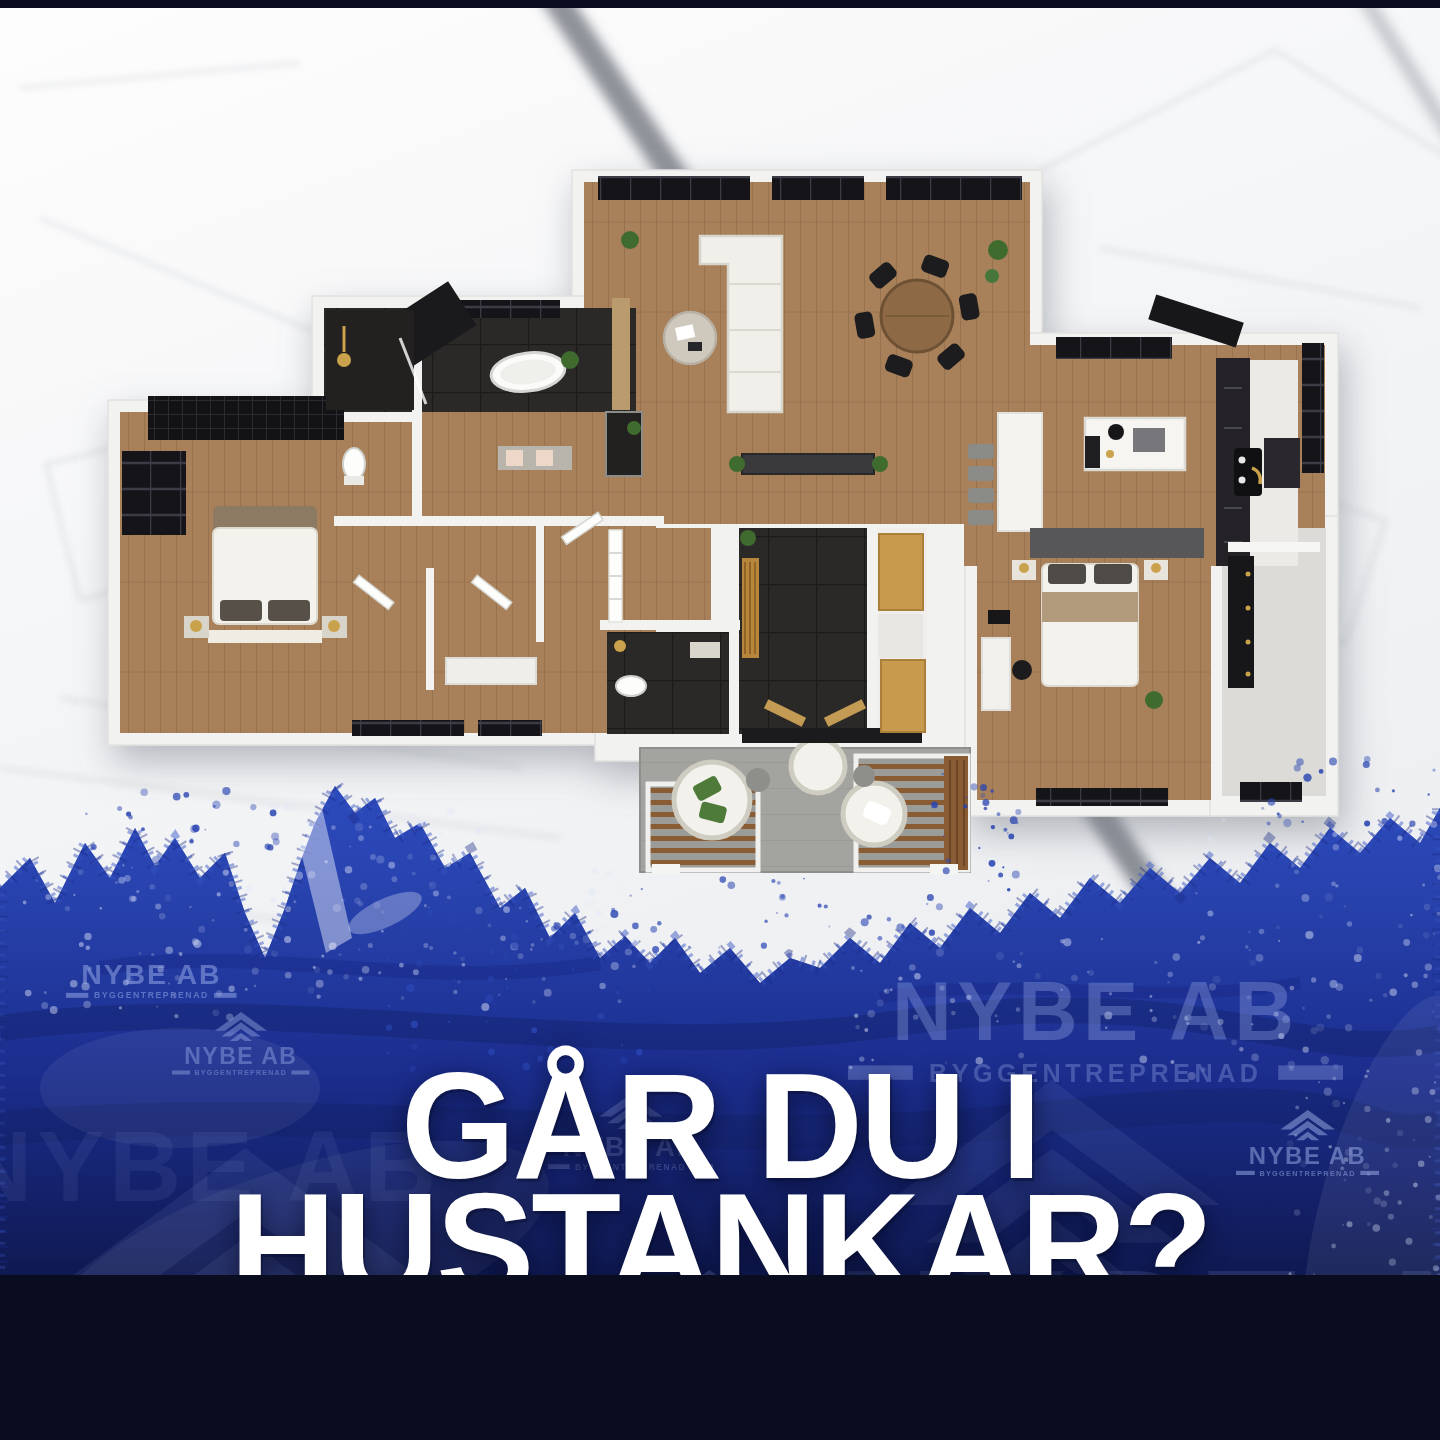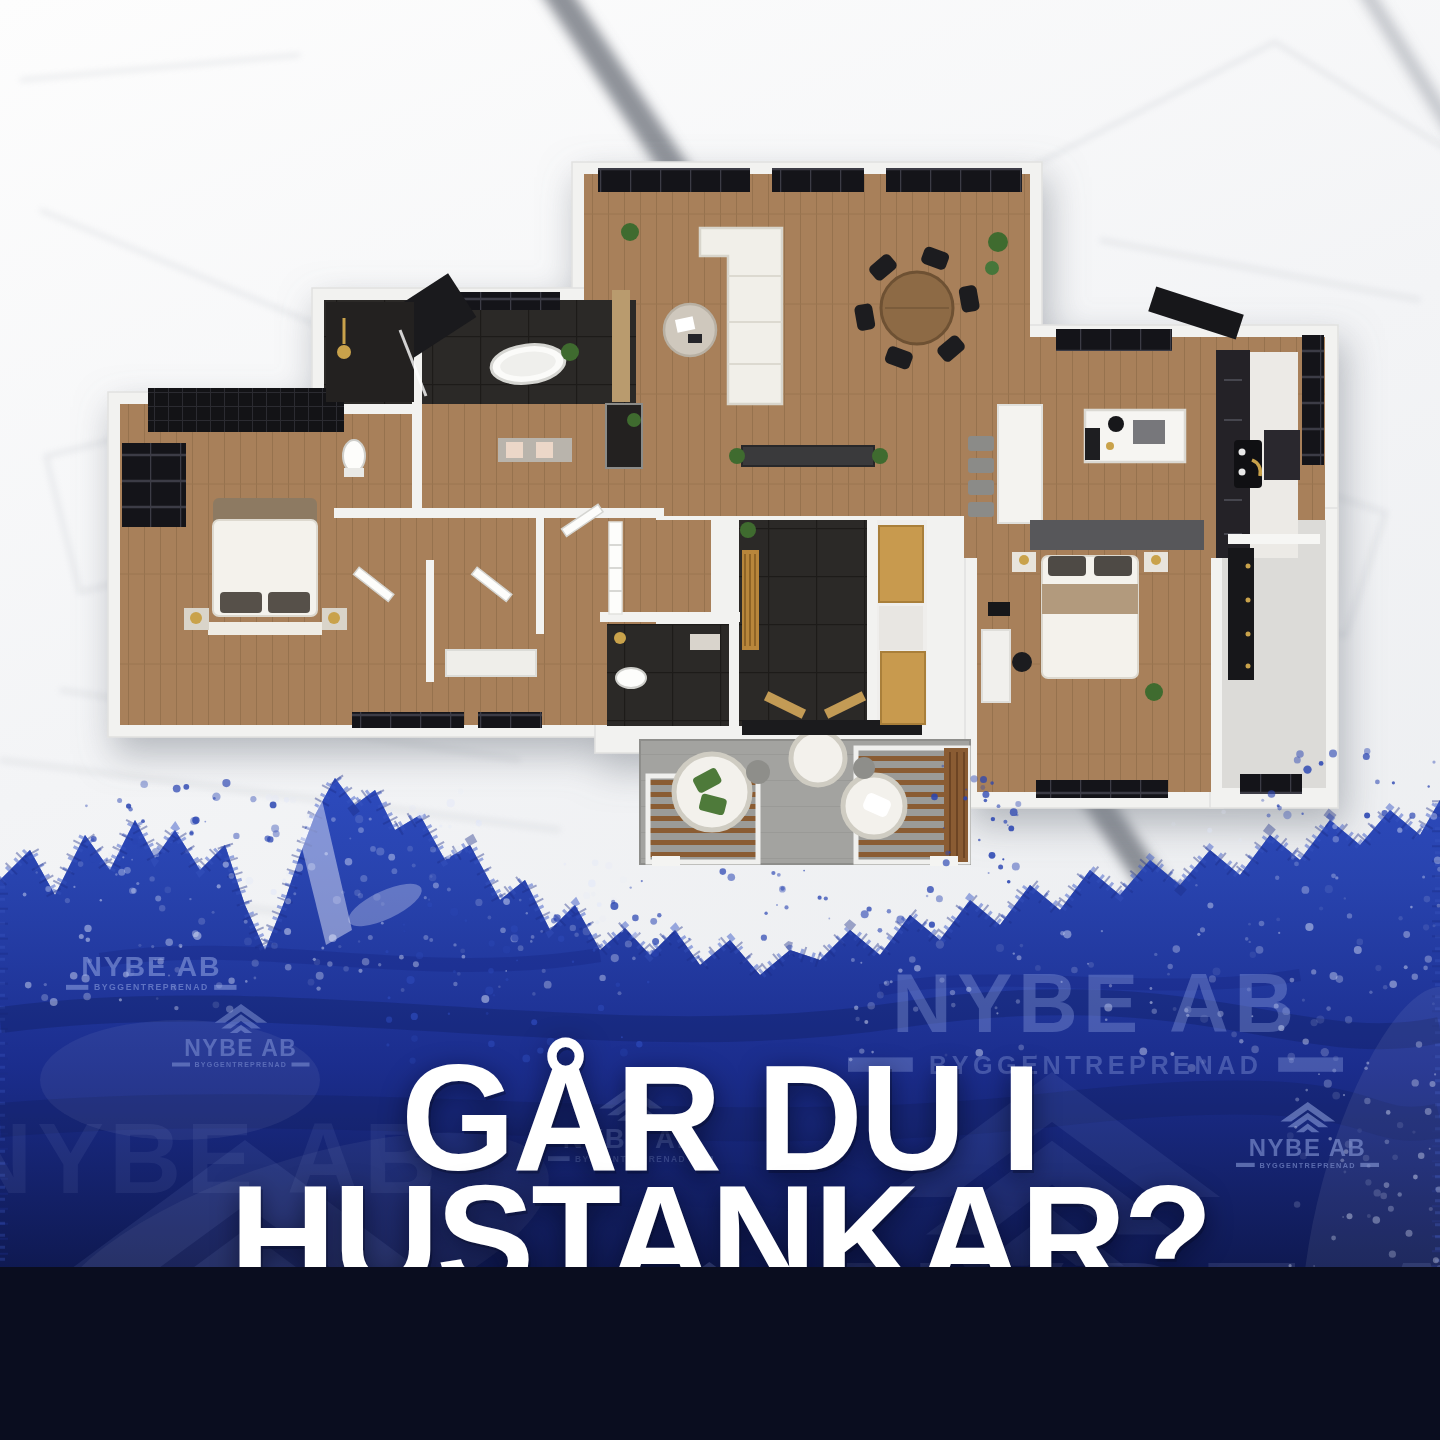--- a/index.html
+++ b/index.html
@@ -1,18 +1,18 @@
 <!DOCTYPE html>
 <html><head>
 <meta charset="utf-8">
 <style>
   html,body{margin:0;padding:0;background:#0a0d1f;}
   .canvas{position:relative;width:1440px;height:1267px;overflow:hidden;
           font-family:"Liberation Sans","DejaVu Sans",sans-serif;
-          background:linear-gradient(160deg,#fdfdfd 0%,#f3f4f6 45%,#e9ebee 100%);}
+          background:linear-gradient(160deg,#fdfdfd 0%,#f3f4f6 45%,#e9ebee 100%);margin-top:8px;}
   .layer{position:absolute;inset:0;}
   svg{display:block;}
   
   .wm{position:absolute;display:flex;flex-direction:column;align-items:center;gap:4px;
       color:#9db0ea;font-weight:bold;transform-origin:top left;white-space:nowrap;}
   .wm .roof{width:120px;height:60px;fill:currentColor;}
   .wm .name{font-size:46px;letter-spacing:3px;line-height:1;}
   .wm .tag{display:flex;align-items:center;gap:9px;font-size:14px;letter-spacing:2.5px;line-height:1;}
   .wm .dash{display:block;width:36px;height:8px;background:currentColor;}
   .wm-ghost{position:absolute;font-weight:bold;color:#aebbe8;white-space:nowrap;line-height:1;}

